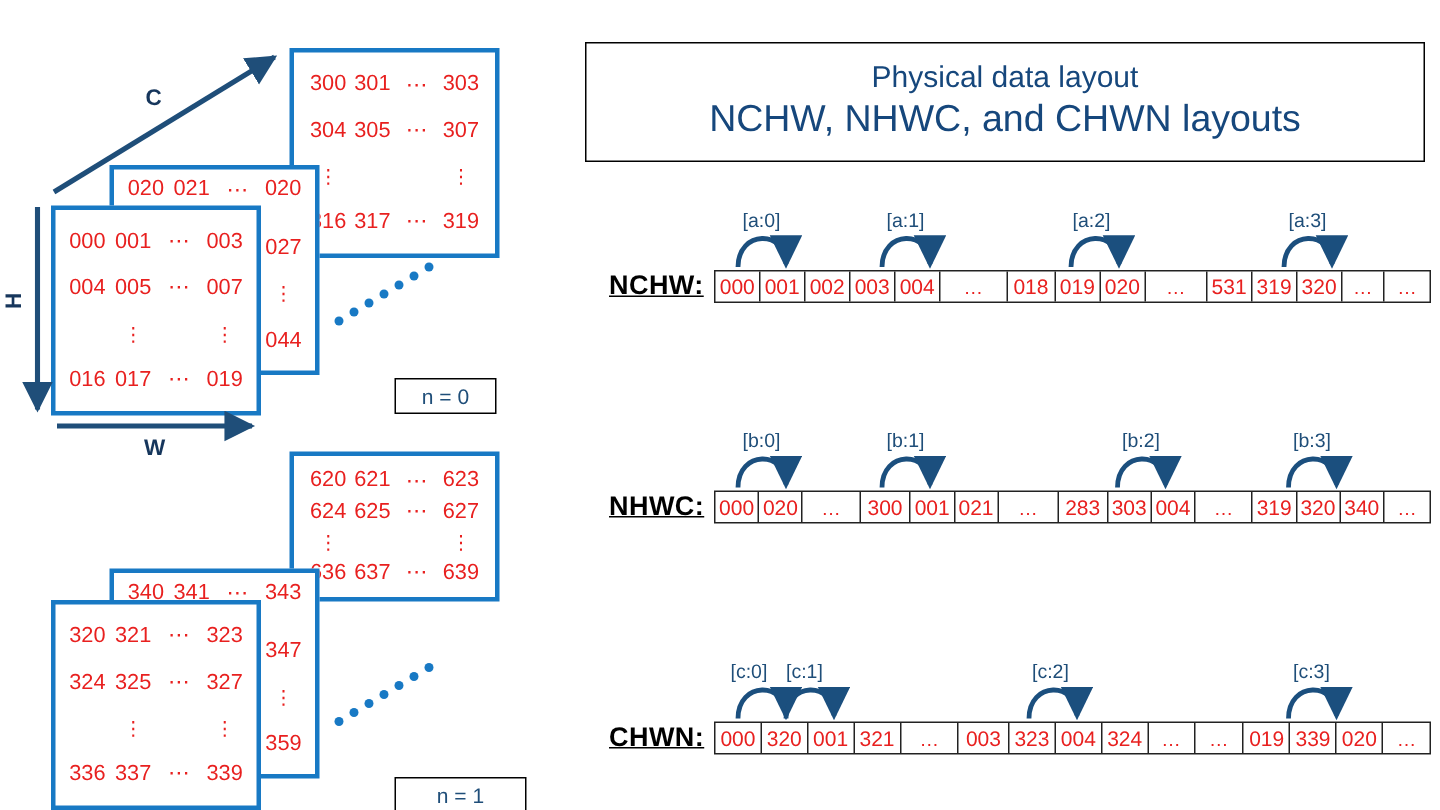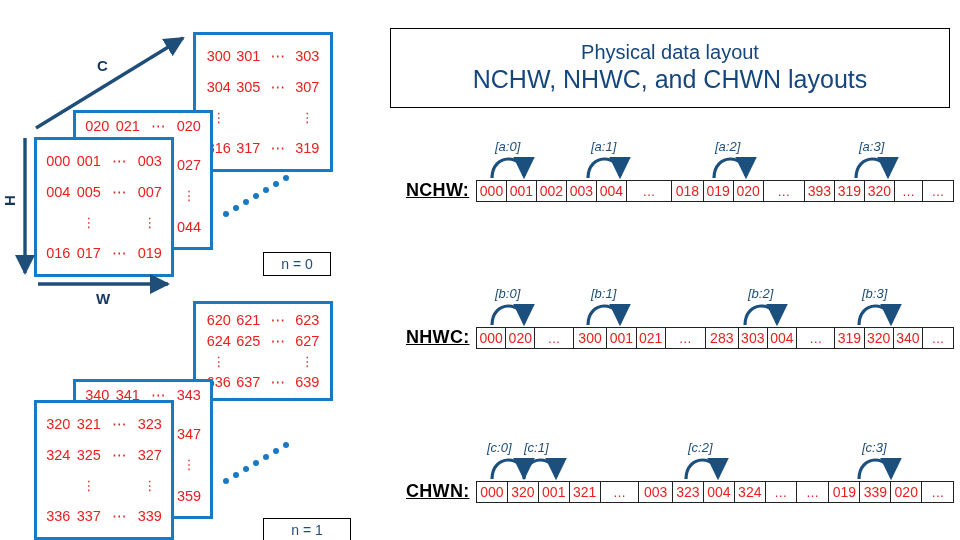--- a/index.html
+++ b/index.html
@@ -128,21 +128,20 @@
     height:100%;
   }
   .strip .cell:last-child{border-right:none;}
   .strip .cell.ell{color:#e8201f;font-size:13px;}
 
   .arrowlabel{
     position:absolute;
     color:#1f4e79;
     font-size:13px;
     white-space:nowrap;
-    font-style:italic;
   }
   svg.ovl{position:absolute;left:0;top:0;width:960px;height:540px;pointer-events:none;}
 </style>
 </head>
 <body>
 
 <div id="stage">
 
   <div class="slice" style="left:193px;top:12px;width:140px;height:140px;">
     <div class="grid4b">
@@ -276,21 +275,21 @@
     <div class="cell" style="width:32px">000</div>
     <div class="cell" style="width:32px">001</div>
     <div class="cell" style="width:32px">002</div>
     <div class="cell" style="width:32px">003</div>
     <div class="cell" style="width:32px">004</div>
     <div class="cell ell" style="width:48px">…</div>
     <div class="cell" style="width:34px">018</div>
     <div class="cell" style="width:32px">019</div>
     <div class="cell" style="width:32px">020</div>
     <div class="cell ell" style="width:44px">…</div>
-    <div class="cell" style="width:32px">393</div>
+    <div class="cell" style="width:32px">531</div>
     <div class="cell" style="width:32px">319</div>
     <div class="cell" style="width:32px">320</div>
     <div class="cell ell" style="width:30px">…</div>
     <div class="cell ell" style="width:32px">…</div>
   </div>
   <div class="arrowlabel" style="left:495px;top:119px;">[a:0]</div>
   <div class="arrowlabel" style="left:591px;top:119px;">[a:1]</div>
   <div class="arrowlabel" style="left:715px;top:119px;">[a:2]</div>
   <div class="arrowlabel" style="left:859px;top:119px;">[a:3]</div>
 

